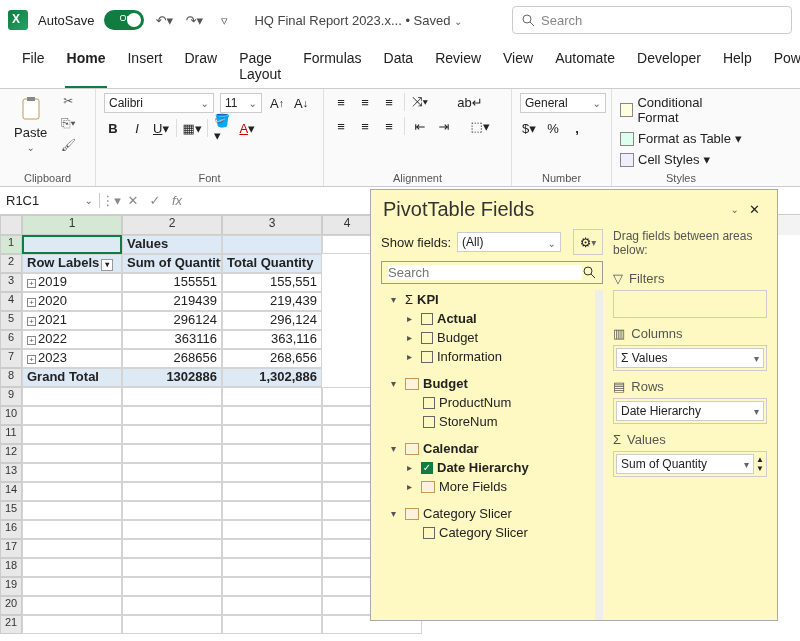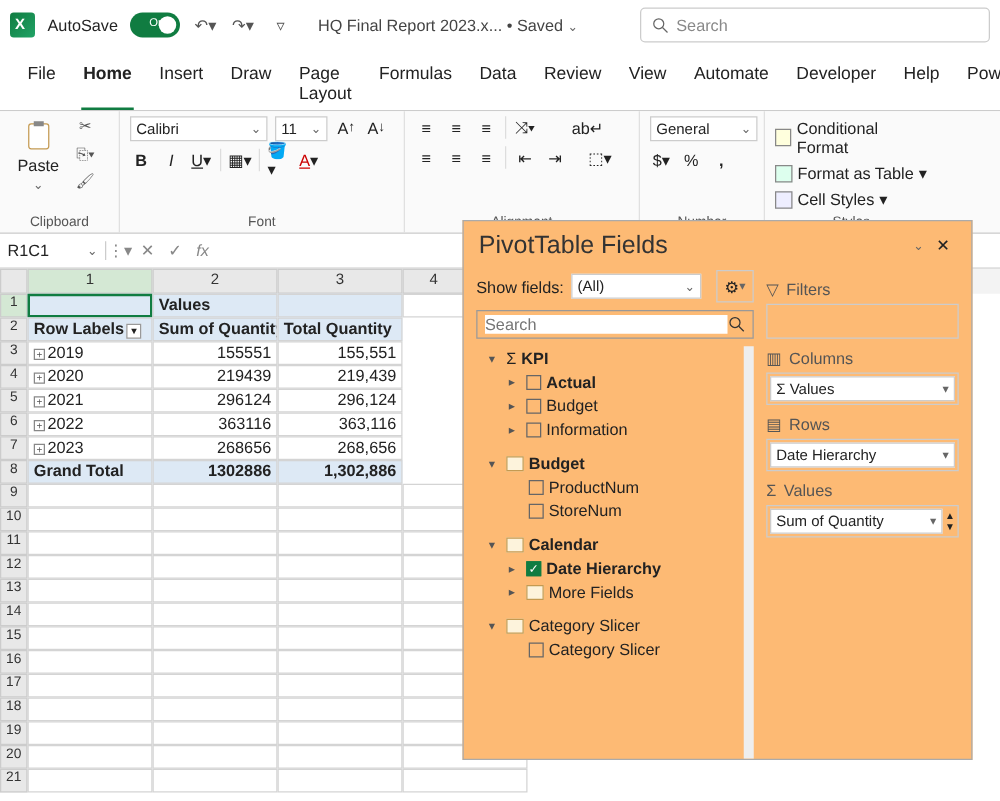--- a/index.html
+++ b/index.html
@@ -28,30 +28,30 @@
 .rgroup { border-right: 1px solid #e0e0e0; padding: 4px 8px 2px; display: flex; flex-direction: column; justify-content: space-between; }
 .rgroup-label { font-size: 11px; color: #555; text-align: center; margin-top: 2px; }
 .rgroup-body { display: flex; gap: 4px; flex: 1; }
 .big-btn { display: flex; flex-direction: column; align-items: center; padding: 2px 6px; gap: 2px; }
 .big-btn .ic { width: 28px; height: 28px; }
 .small-col { display: flex; flex-direction: column; gap: 6px; }
 .small-btn { width: 22px; height: 16px; display: flex; align-items: center; justify-content: center; font-size: 12px; color: #555; }
 .combo { border: 1px solid #ccc; background: #fff; padding: 2px 4px; font-size: 12px; display: flex; align-items: center; justify-content: space-between; }
 .font-name { width: 110px; }
 .font-size { width: 42px; }
-.btn-row { display: flex; gap: 6px; align-items: flex-start; }
+.btn-row { display: flex; gap: 6px; align-items: center; }
 .mini { width: 18px; height: 18px; display: flex; align-items: center; justify-content: center; font-size: 13px; }
 .sep { width: 1px; height: 18px; background: #ddd; }
 .num-combo { width: 86px; }
 .ribbon-link { display: flex; align-items: center; gap: 4px; font-size: 13px; padding: 2px 0; }
 .ribbon-link .ic-sq { width: 14px; height: 14px; border: 1px solid #888; }
 
 
 .formulabar { display: flex; align-items: center; height: 28px; border-bottom: 1px solid #ccc; }
-.namebox { width: 85px; border-right: 1px solid #ccc; padding: 0 6px; display: flex; align-items: center; justify-content: space-between; }
+.namebox { width: 100px; border-right: 1px solid #ccc; padding: 0 6px; display: flex; align-items: center; justify-content: space-between; }
 .fb-btn { width: 22px; display: flex; justify-content: center; color: #888; }
 .fx { font-style: italic; }
 
 
 .grid-area { position: relative; height: 432px; }
 .col-headers { display: flex; height: 20px; background: #f3f3f3; }
 .rowhead-spacer { width: 22px; border: 1px solid #ccc; background: #e8e8e8; }
 .colhead { width: 100px; border: 1px solid #ccc; text-align: center; font-size: 12px; color: #333; background: #e8e8e8; }
 .colhead.sel { background: #d4e8d4; }
 .rows { }
@@ -59,21 +59,21 @@
 .rowhead { width: 22px; border: 1px solid #ccc; background: #e8e8e8; font-size: 11px; text-align: center; color: #333; }
 .rowhead.sel { background: #d4e8d4; }
 .cell { width: 100px; border: 1px solid #d4d4d4; padding: 0 4px; font-size: 13px; overflow: hidden; white-space: nowrap; }
 .cell.pivot-hdr { background: #dde9f5; font-weight: 600; }
 .cell.tr { text-align: right; }
 .cell.selected { border: 2px solid #107c41; }
 .expand-btn { display: inline-block; width: 9px; height: 9px; border: 1px solid #888; font-size: 8px; line-height: 7px; text-align: center; margin-right: 2px; color: #555; }
 .filter-dd { display: inline-block; width: 12px; height: 12px; border: 1px solid #999; background: #fff; margin-left: 2px; font-size: 8px; text-align: center; line-height: 10px; }
 
 
-.pane { position: absolute; left: 370px; top: 176px; width: 408px; height: 432px; background: #fdba74; border: 1px solid #aaa; display: flex; flex-direction: column; }
+.pane { position: absolute; left: 370px; top: 189px; width: 408px; height: 432px; background: #fef9c3; border: 1px solid #aaa; display: flex; flex-direction: column; }
 .pane-header { display: flex; align-items: center; padding: 8px 12px; }
 .pane-title { font-size: 20px; color: #333; flex: 1; }
 .pane-close { width: 16px; height: 16px; margin-left: 10px; }
 .pane-body { display: flex; flex: 1; overflow: hidden; padding: 0 10px; gap: 10px; }
 .pane-left { width: 222px; display: flex; flex-direction: column; }
 .pane-right { flex: 1; display: flex; flex-direction: column; font-size: 13px; }
 .showfields { display: flex; align-items: center; gap: 6px; margin-bottom: 6px; }
 .showfields .combo { flex: 1; align-items: flex-end; }
 .gear-cell { width: 30px; height: 26px; border: 1px solid #ccc; display: flex; align-items: center; justify-content: center; margin-left: 6px; }
 .search-field { display: flex; border: 1px solid #999; padding: 3px 6px; margin-bottom: 6px; }
@@ -491,20 +491,21 @@
             <span class="tree-ic"></span>
             <span class="tree-lbl">Category Slicer</span>
           </div>
         <div class="tree-row tree-indent3">
             <span class="tree-chk"></span>
             <span class="tree-lbl">Category Slicer</span>
           </div>
       </div>
     </div>
     <div class="pane-right">
+      <div class="drag-hint">Drag fields between areas below:</div>
 
       <div class="dropzone-label">
           <span>▽</span>
           <span>Filters</span>
         </div>
       <div class="dropzone dz-filters"></div>
 
       <div class="dropzone-label">
           <span>▥</span>
           <span>Columns</span>

